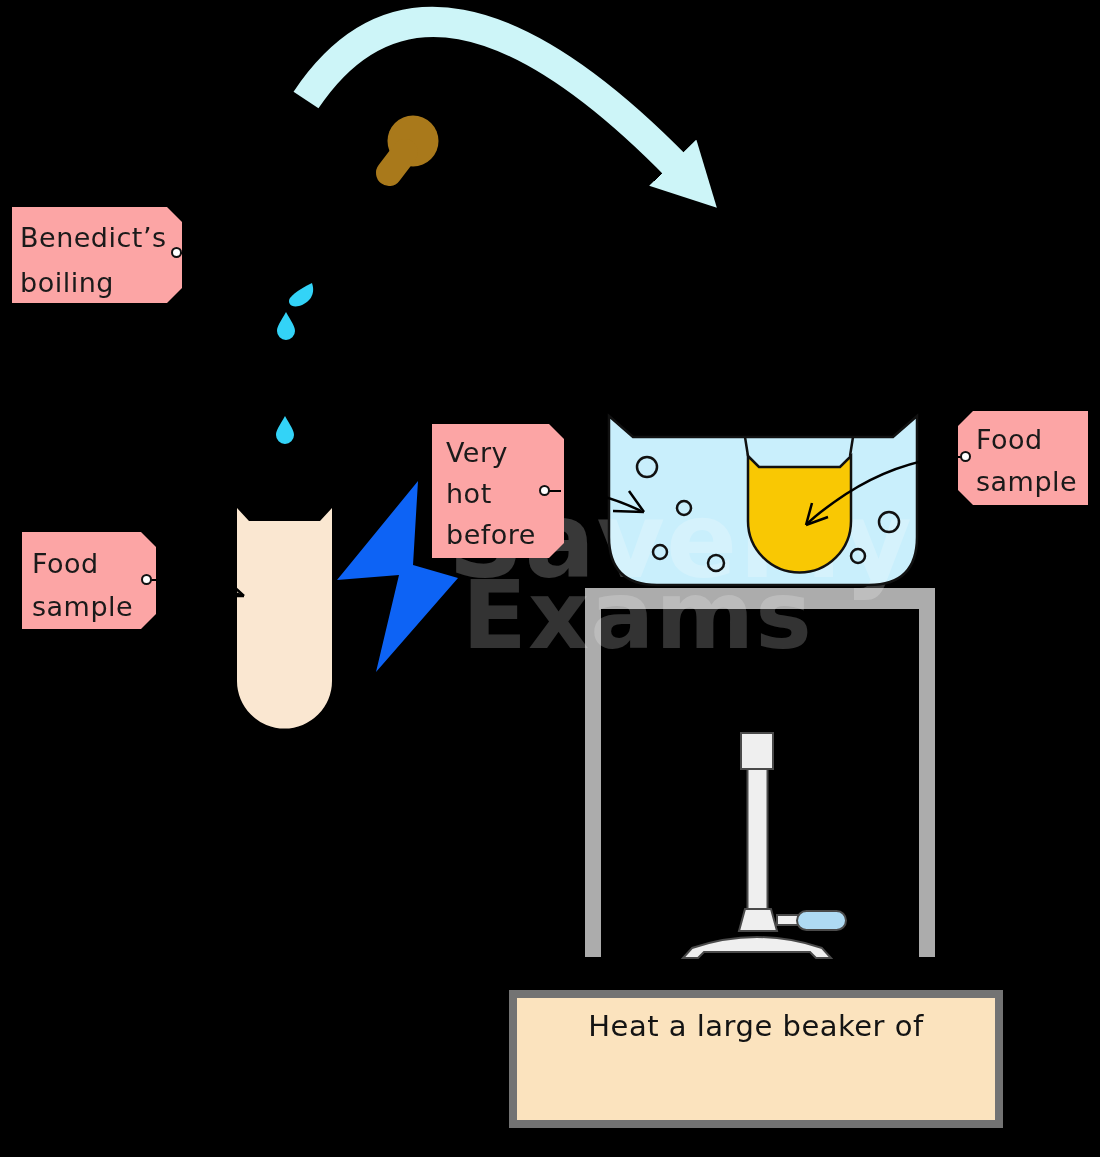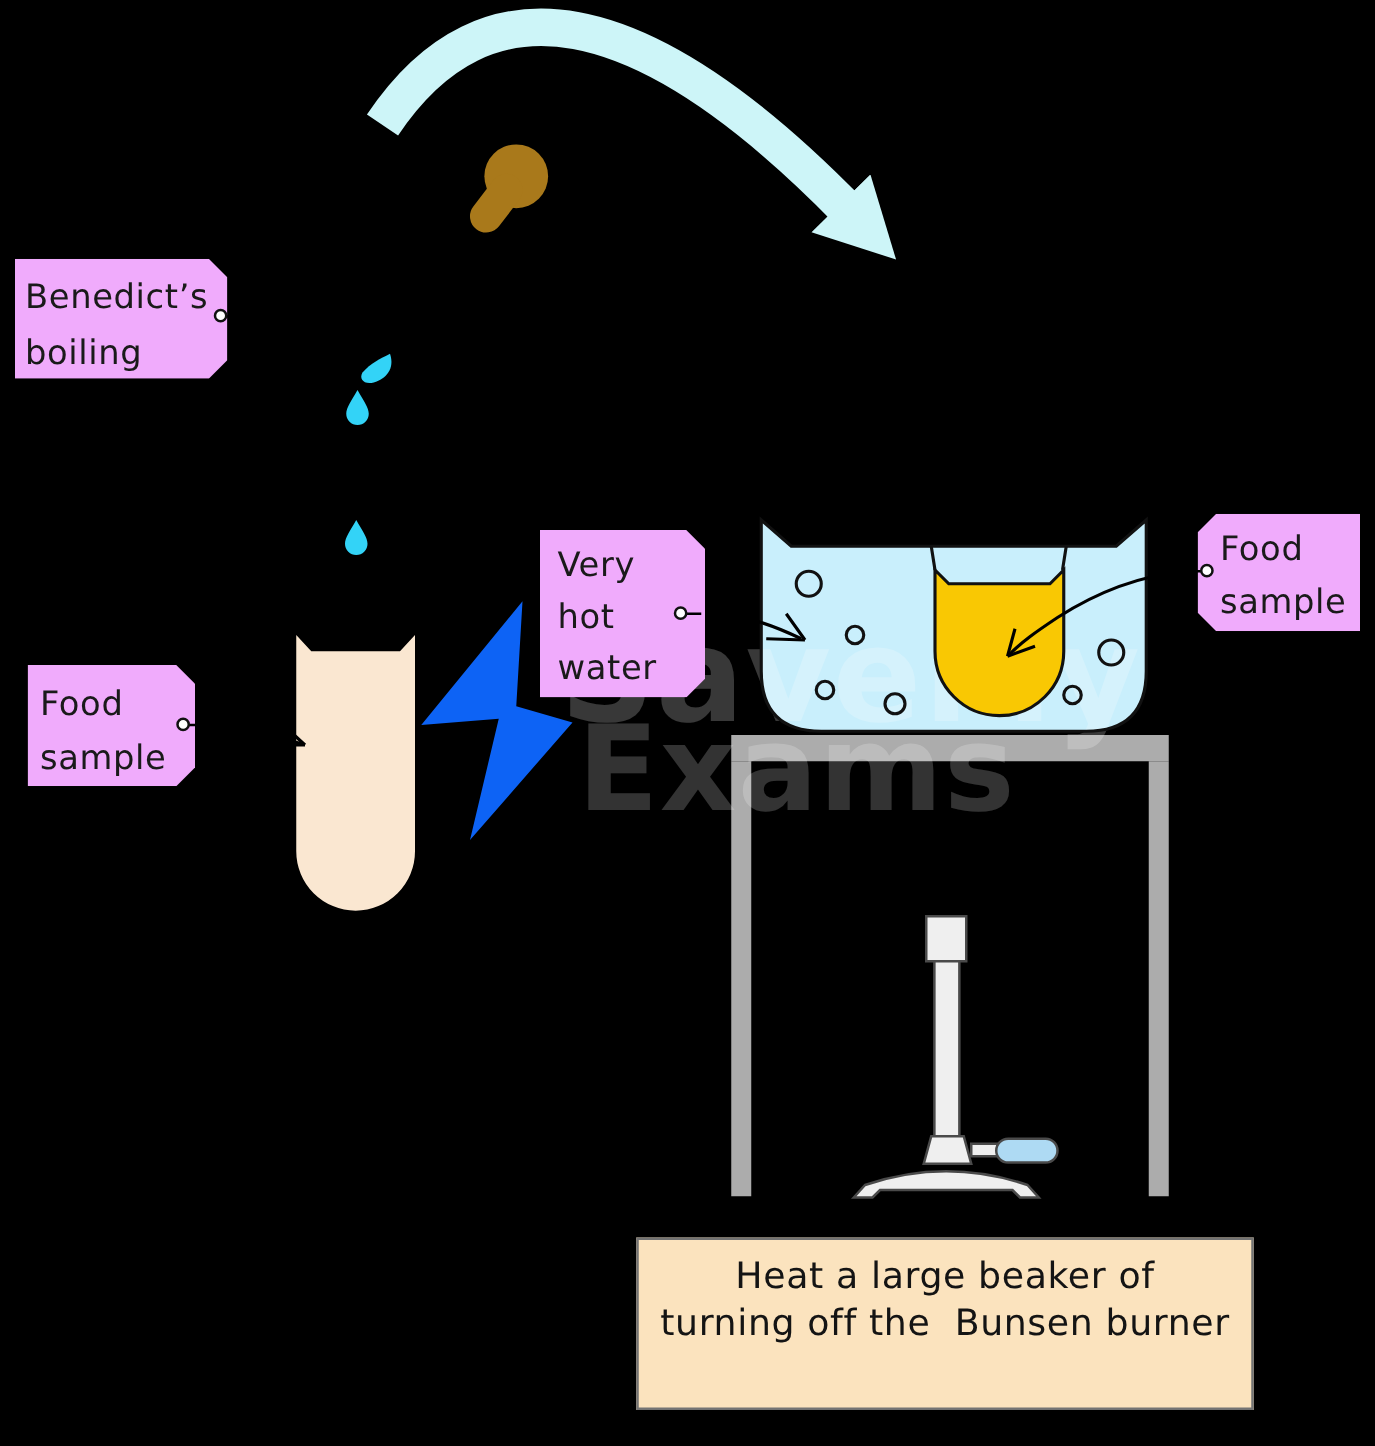--- a/index.html
+++ b/index.html
@@ -2,34 +2,34 @@
 <html><head>
 <meta charset="utf-8">
 <style>
   html,body{margin:0;padding:0;background:#000;}
   .stage{
     position:relative;width:1100px;height:1157px;background:#000;overflow:hidden;
     font-family:"DejaVu Sans",sans-serif;
   }
   .stage svg{position:absolute;left:0;top:0;}
   .tag{
-    position:absolute;background:#f0abfc;color:#1a1a1a;
+    position:absolute;background:#fca5a5;color:#1a1a1a;
     font-size:27px;letter-spacing:.5px;
   }
   .tag .line{display:block;white-space:pre;}
   .notch-right{clip-path:polygon(0 0,calc(100% - 15px) 0,100% 15px,100% calc(100% - 15px),calc(100% - 15px) 100%,0 100%);}
   .notch-left{clip-path:polygon(15px 0,100% 0,100% 100%,15px 100%,0 calc(100% - 15px),0 15px);}
   .connector{
     position:absolute;width:7px;height:7px;background:#fff;
     border:2.5px solid #111;border-radius:50%;
   }
   .connector-line{position:absolute;height:2.5px;background:#000;}
   .caption{
     position:absolute;left:509px;top:990px;width:494px;height:138px;
-    background:#fbe3be;border:2px solid #737373;box-sizing:border-box;
+    background:#fbe3be;border:8px solid #737373;box-sizing:border-box;
     color:#141414;font-size:29px;line-height:37.5px;text-align:center;
     padding-top:10px;letter-spacing:.5px;
   }
   .caption .line{display:block;white-space:pre;}
 </style>
 </head>
 <body>
 
 <div class="stage">
 
@@ -119,30 +119,29 @@
   <div class="tag notch-right" style="left:22px;top:532px;width:134px;height:97px;padding:10px 0 0 10px;line-height:43px;box-sizing:border-box;">
     <span class="line">Food</span>
     <span class="line">sample</span>
   </div>
   <div class="connector-line" style="left:150px;top:578.5px;width:18px;"></div>
   <div class="connector" style="left:141px;top:574px;"></div>
 
   <div class="tag notch-right" style="left:432px;top:424px;width:132px;height:134px;padding:8px 0 12px 14px;line-height:41px;box-sizing:border-box;">
     <span class="line">Very</span>
     <span class="line">hot</span>
-    <span class="line">water</span>
+    <span class="line">before</span>
   </div>
   <div class="connector-line" style="left:548px;top:489.5px;width:13px;"></div>
   <div class="connector" style="left:539px;top:485px;"></div>
 
   <div class="tag notch-left" style="left:958px;top:411px;width:130px;height:94px;padding:8px 0 0 18px;line-height:42px;box-sizing:border-box;">
     <span class="line">Food</span>
     <span class="line">sample</span>
   </div>
   <div class="connector-line" style="left:944px;top:455.5px;width:18px;"></div>
   <div class="connector" style="left:960px;top:451px;"></div>
 
   <div class="caption">
     <span class="line">Heat a large beaker of</span>
-    <span class="line">turning off the  Bunsen burner</span>
   </div>
 
 </div>
 
 </body></html>

